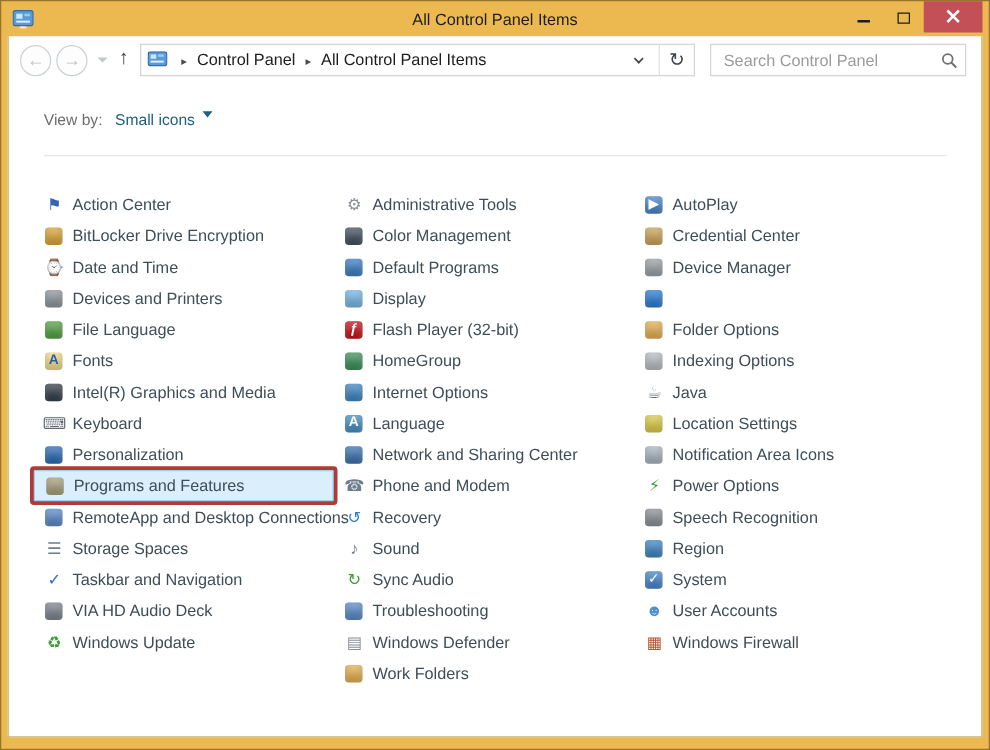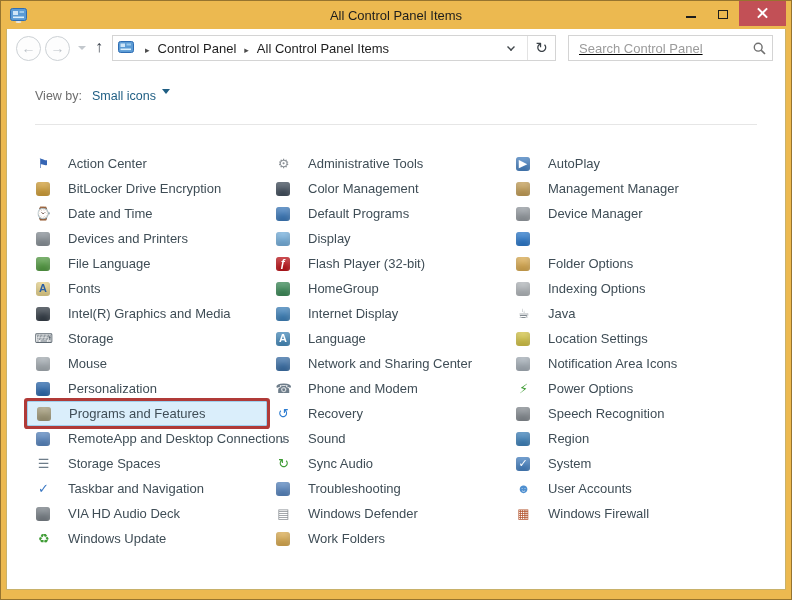--- a/index.html
+++ b/index.html
@@ -29,42 +29,42 @@
   .navcirc+.navcirc{margin-left:4px;}
   .tri-down{width:0;height:0;border-left:4px solid transparent;border-right:4px solid transparent;border-top:4px solid #c3c8cd;margin:0 7px 0 8px;}
   .up-arrow{color:#3f4650;font-size:16px;margin:0 9px 2px 2px;}
   .addrbar{flex:1;height:26px;border:1px solid #d4d4d4;display:flex;align-items:center;padding-left:5px;background:#fff;}
   .bc-ico{width:16px;height:14px;margin-right:5px;flex:0 0 auto;}
   .crumb{font-size:13px;color:#1d1d1d;padding:0 2px;white-space:nowrap;}
   .bc-sep{font-size:9px;color:#4a4a4a;padding:0 6px;}
   .addr-spacer{flex:1;}
   .addr-chev{width:8px;height:8px;border-right:2px solid #43484d;border-bottom:2px solid #43484d;transform:rotate(45deg) scale(.7);margin:-3px 12px 0 0;}
   .refresh-btn{width:28px;height:24px;border-left:1px solid #e3e3e3;display:flex;align-items:center;justify-content:center;color:#3a4147;font-size:15px;}
-  .searchbox{width:205px;height:26px;border:1px solid #d4d4d4;margin-left:12px;display:flex;align-items:center;padding:0 6px 0 8px;text-decoration:underline;}
+  .searchbox{width:205px;height:26px;border:1px solid #d4d4d4;margin-left:12px;display:flex;align-items:center;padding:0 6px 0 8px;}
   .searchbox input{border:none;outline:none;flex:1;font-size:13px;color:#333;font-family:inherit;min-width:0;}
   .searchbox input::placeholder{color:#9b9b9b;}
   .mag{flex:0 0 auto;}
 
   
   .header{height:57px;display:flex;align-items:center;padding:0 88px 0 28px;}
   .page-title{font-size:16px;color:#2d5a82;flex:1;}
   .viewby{display:flex;font-size:12.5px;}
   .vb-label{color:#6d6d6d;margin-right:10px;}
   .vb-value{color:#1f5e83;}
   .vb-tri{width:0;height:0;border-left:4px solid transparent;border-right:4px solid transparent;border-top:5px solid #1f5e83;margin-left:6px;}
   .divider{height:1px;background:#e6e6e6;margin:0 28px;}
 
   
   .grid{display:flex;padding:26px 0 0 28px;}
   .col{display:flex;flex-direction:column;}
   .col0{width:240px;} .col1{width:240px;} .col2{width:250px;}
   .item{height:25px;display:flex;align-items:center;padding-left:8px;margin-left:-8px;cursor:pointer;}
   .ico{width:17px;height:16px;display:flex;align-items:center;justify-content:center;font-size:13px;line-height:1;flex:0 0 auto;}
   .ico.box{width:14px;height:14px;margin:1px 2px 1px 1px;border-radius:3px;font-size:11px;font-weight:bold;box-shadow:inset 0 -6px 8px rgba(0,0,0,.18), inset 0 6px 6px rgba(255,255,255,.25);}
-  .lbl{font-size:13px;color:#3f4d56;margin-left:16px;white-space:nowrap;}
+  .lbl{font-size:13px;color:#3f4d56;margin-left:6px;white-space:nowrap;}
   .item.hl{background:#daeefb;border:1px solid #9fd0ee;box-shadow:0 0 0 3px #b03a38;border-radius:1px;margin-right:8px;}
 </style>
 </head>
 <body>
 
 <div class="win">
 
   <div class="titlebar">
     <svg class="app-ico" viewBox="0 0 17 15">
       <rect x="0.5" y="0.5" width="16" height="12" rx="2" fill="#5b9bd5" stroke="#2f6db3"></rect>
@@ -158,25 +158,21 @@
           <div class="item">
             <span class="ico box" style="background: rgb(238, 217, 143); color: rgb(43, 95, 163);">A</span>
             <span class="lbl">Fonts</span>
           </div>
           <div class="item">
             <span class="ico box" style="background: rgb(55, 64, 74); color: rgb(255, 255, 255);"></span>
             <span class="lbl">Intel(R) Graphics and Media</span>
           </div>
           <div class="item">
             <span class="ico" style="color: rgb(95, 106, 115);">⌨</span>
-            <span class="lbl">Storage</span>
-          </div>
-          <div class="item">
-            <span class="ico box" style="background: rgb(170, 178, 184); color: rgb(255, 255, 255);"></span>
-            <span class="lbl">Mouse</span>
+            <span class="lbl">Keyboard</span>
           </div>
           <div class="item">
             <span class="ico box" style="background: rgb(47, 109, 179); color: rgb(255, 255, 255);"></span>
             <span class="lbl">Personalization</span>
           </div>
           <div class="item hl">
             <span class="ico box" style="background: rgb(167, 159, 125); color: rgb(255, 255, 255);"></span>
             <span class="lbl">Programs and Features</span>
           </div>
           <div class="item">
@@ -220,21 +216,21 @@
           <div class="item">
             <span class="ico box" style="background: rgb(196, 22, 28); color: rgb(255, 255, 255);">ƒ</span>
             <span class="lbl">Flash Player (32-bit)</span>
           </div>
           <div class="item">
             <span class="ico box" style="background: rgb(63, 143, 92); color: rgb(255, 255, 255);"></span>
             <span class="lbl">HomeGroup</span>
           </div>
           <div class="item">
             <span class="ico box" style="background: rgb(65, 134, 192); color: rgb(255, 255, 255);"></span>
-            <span class="lbl">Internet Display</span>
+            <span class="lbl">Internet Options</span>
           </div>
           <div class="item">
             <span class="ico box" style="background: rgb(74, 144, 194); color: rgb(255, 255, 255);">A</span>
             <span class="lbl">Language</span>
           </div>
           <div class="item">
             <span class="ico box" style="background: rgb(62, 116, 173); color: rgb(255, 255, 255);"></span>
             <span class="lbl">Network and Sharing Center</span>
           </div>
           <div class="item">
@@ -266,21 +262,21 @@
             <span class="lbl">Work Folders</span>
           </div>
         </div>
       <div class="col col2">
           <div class="item">
             <span class="ico box" style="background: rgb(74, 134, 200); color: rgb(255, 255, 255);">▶</span>
             <span class="lbl">AutoPlay</span>
           </div>
           <div class="item">
             <span class="ico box" style="background: rgb(201, 163, 90); color: rgb(255, 255, 255);"></span>
-            <span class="lbl">Management Manager</span>
+            <span class="lbl">Credential Center</span>
           </div>
           <div class="item">
             <span class="ico box" style="background: rgb(154, 160, 166); color: rgb(255, 255, 255);"></span>
             <span class="lbl">Device Manager</span>
           </div>
           <div class="item">
             <span class="ico box" style="background: rgb(46, 125, 209); color: rgb(255, 255, 255);"></span>
           </div>
           <div class="item">
             <span class="ico box" style="background: rgb(224, 176, 84); color: rgb(255, 255, 255);"></span>

